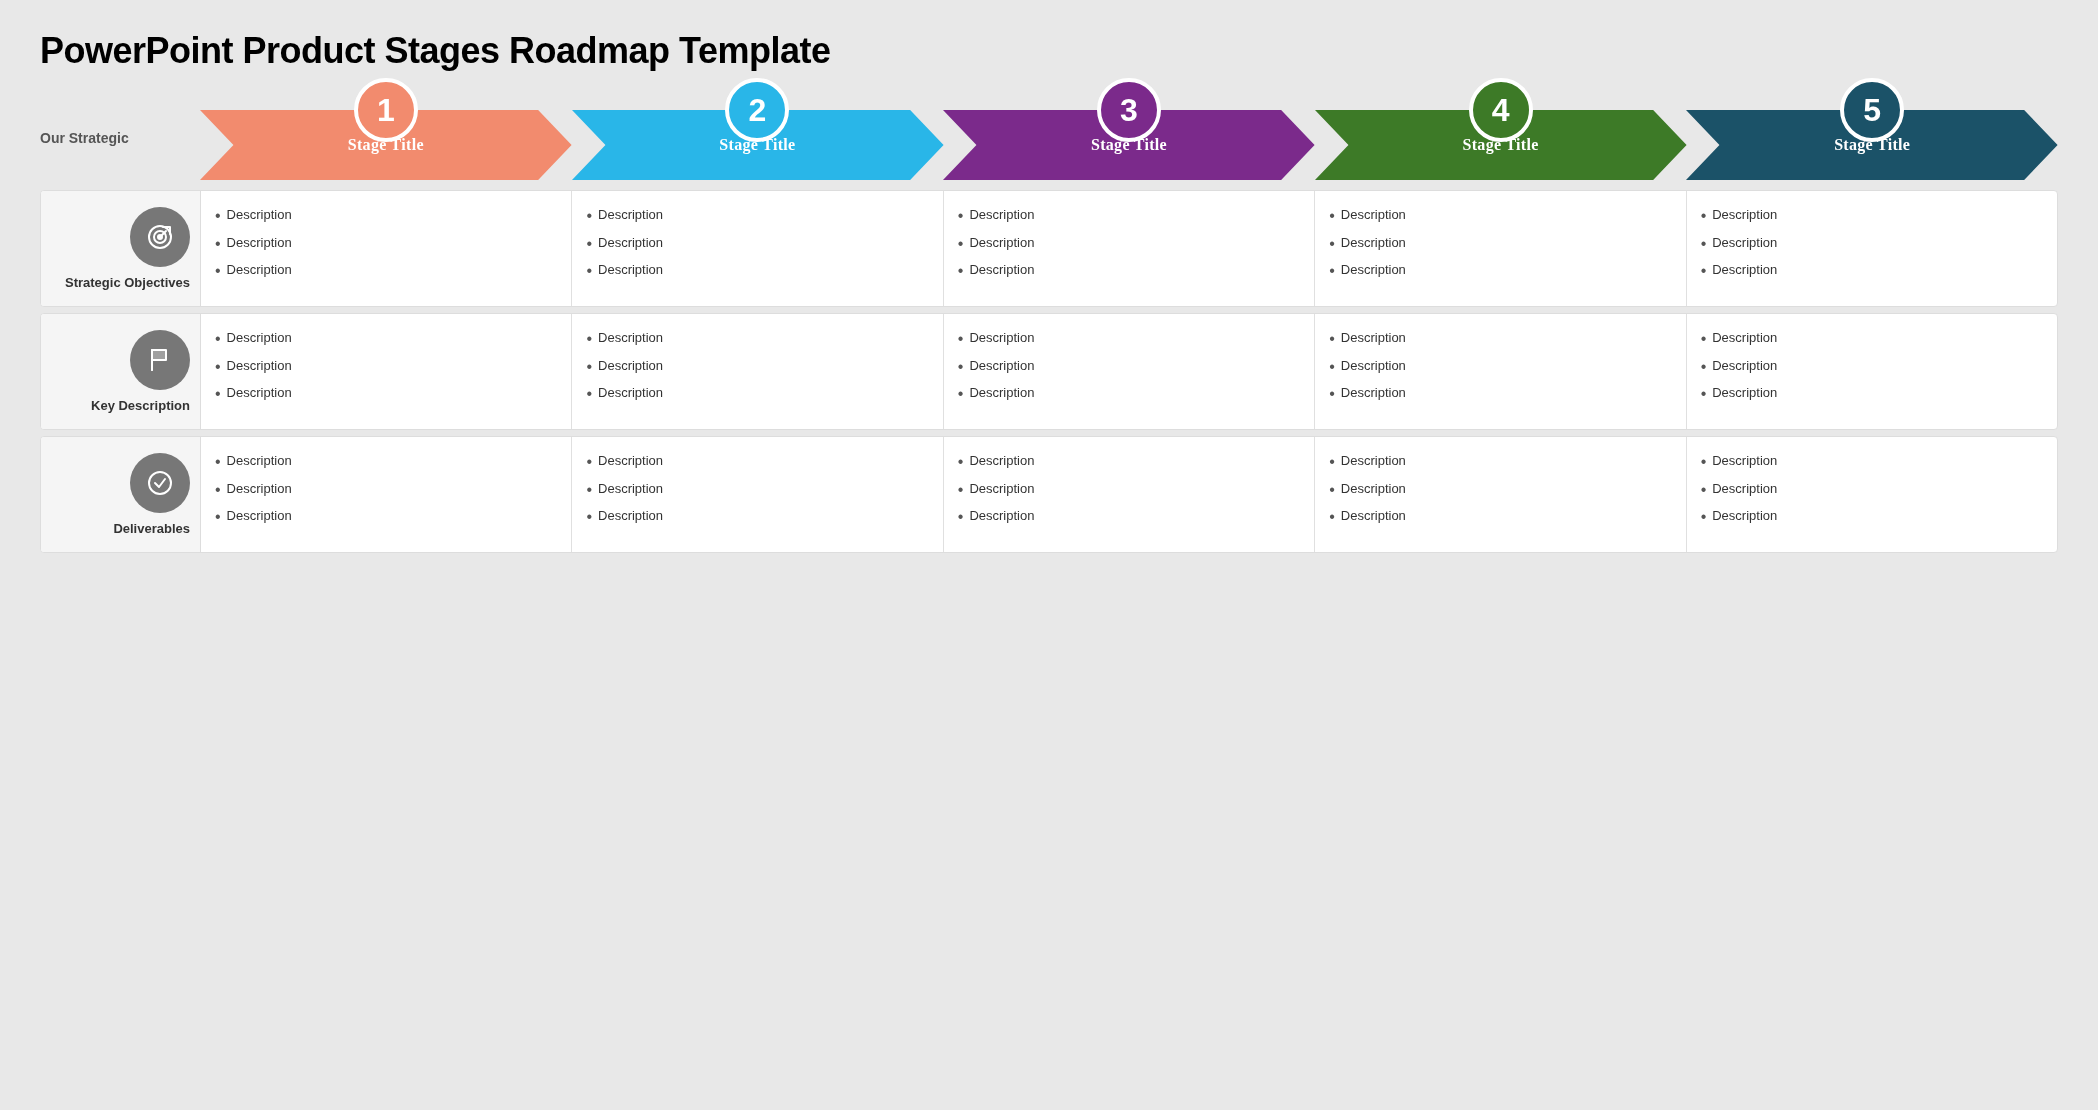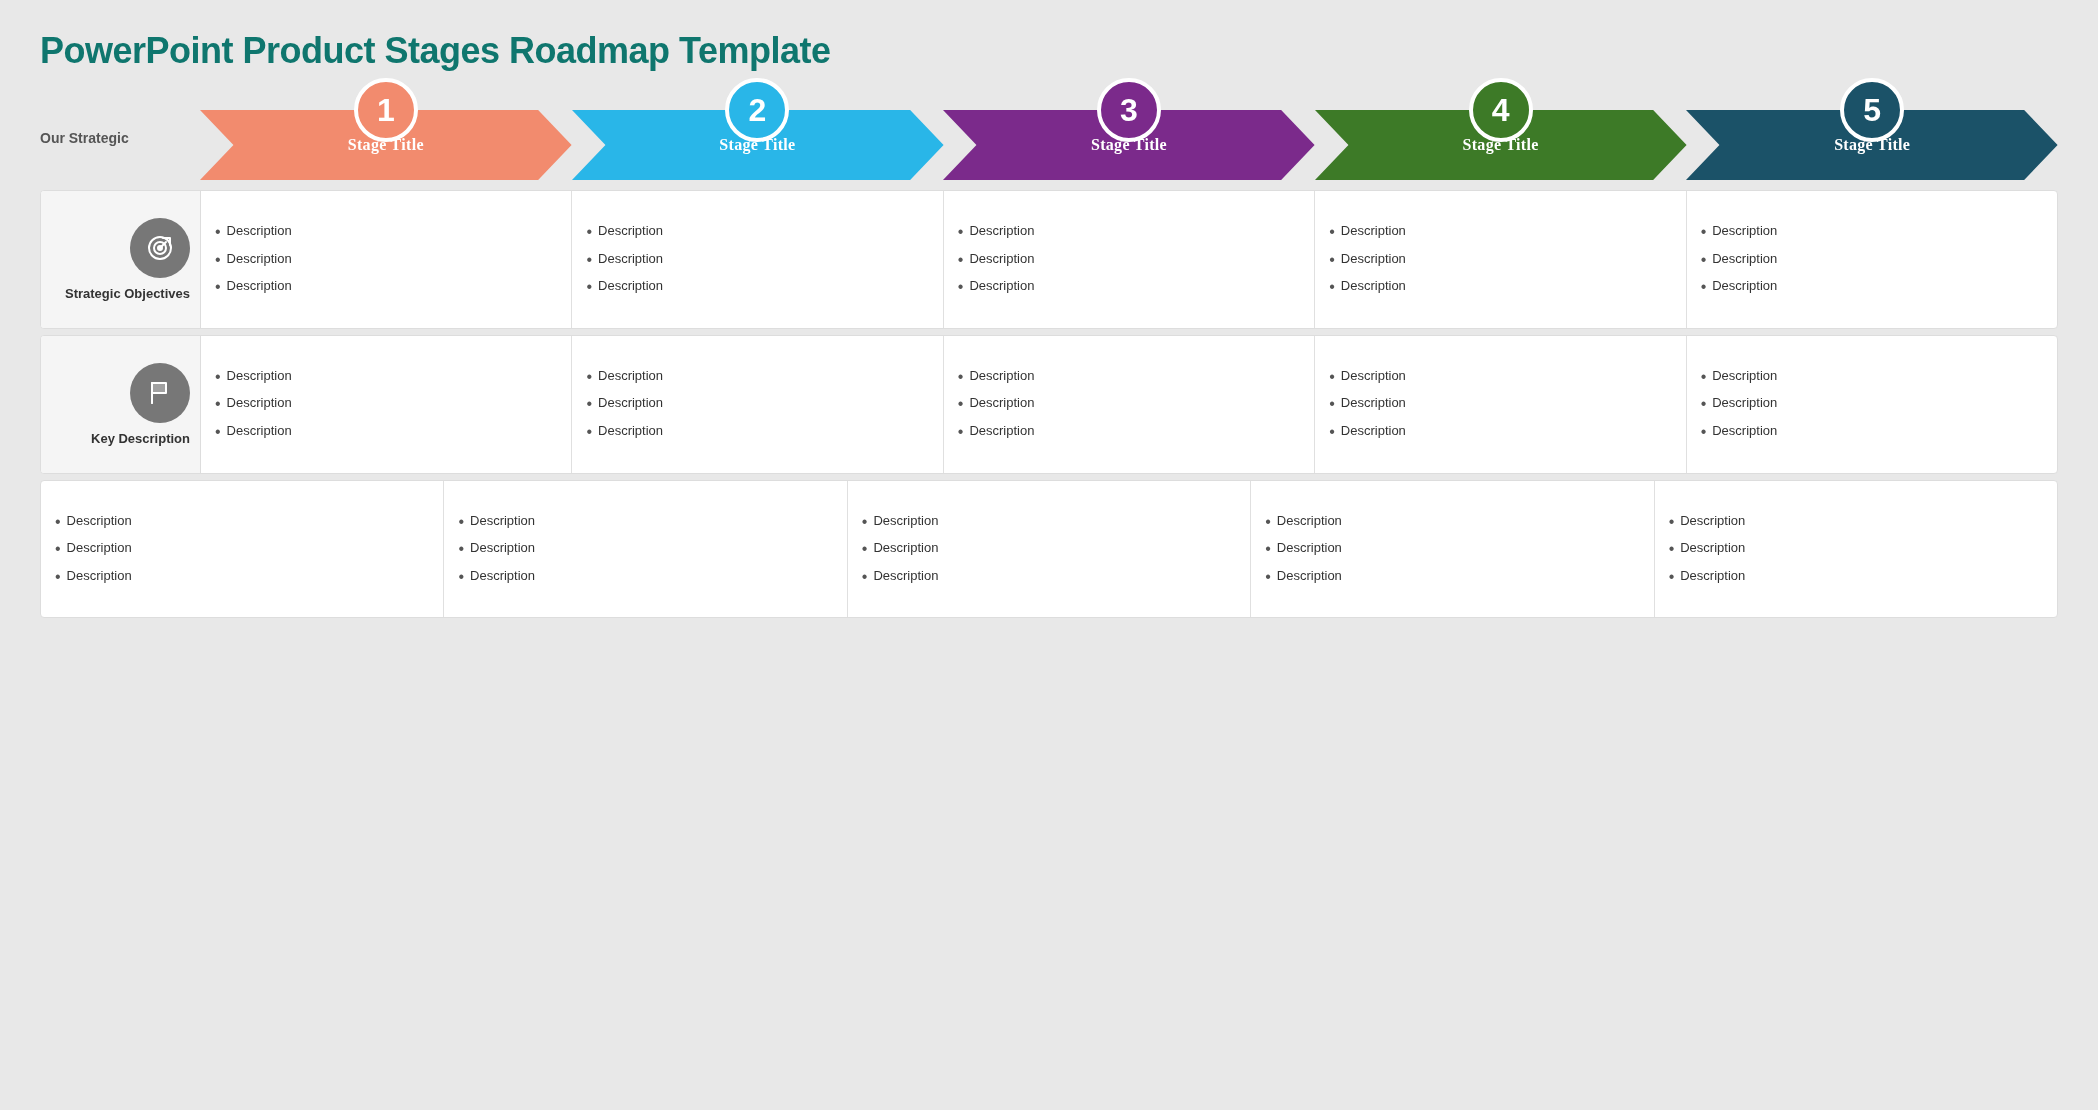--- a/index.html
+++ b/index.html
@@ -5,21 +5,21 @@
     * { box-sizing: border-box; margin: 0; padding: 0; }
     body {
       background: #e8e8e8;
       font-family: 'Arial', sans-serif;
       padding: 30px 40px;
       min-height: 100vh;
     }
     .page-title {
       font-size: 36px;
       font-weight: 900;
-      color: #0f766e;
+      color: #000000;
       margin-bottom: 24px;
       letter-spacing: -0.5px;
     }
     .roadmap-container {
       background: transparent;
       width: 100%;
     }
     
     .stages-header {
       display: flex;
@@ -133,21 +133,21 @@
       font-weight: 800;
       color: #333;
       text-align: center;
     }
     .grid-cells {
       display: flex;
       flex: 1;
     }
     .grid-cell {
       flex: 1;
-      padding: 32px 14px;
+      padding: 16px 14px;
       border-right: 1px solid #e0e0e0;
       text-align: center;
     }
     .grid-cell:last-child {
       border-right: none;
     }
     .grid-cell ul {
       list-style: none;
       padding: 0;
     }
@@ -322,20 +322,29 @@
           <div class="grid-cell">
             <ul>
               <li>Description</li>
               <li>Description</li>
               <li>Description</li>
             </ul>
           </div>
         </div>
       </div>
       <div class="grid-section">
+        <div class="row-label-cell">
+          <div class="row-icon-circle">
+            <svg viewBox="0 0 32 32" fill="none" stroke="white" stroke-width="2" stroke-linecap="round" stroke-linejoin="round">
+              <circle cx="16" cy="16" r="11"></circle>
+              <polyline points="11,16 15,20 21,12"></polyline>
+            </svg>
+          </div>
+          <div class="row-label-text">Deliverables</div>
+        </div>
         <div class="grid-cells">
           <div class="grid-cell">
             <ul>
               <li>Description</li>
               <li>Description</li>
               <li>Description</li>
             </ul>
           </div>
           <div class="grid-cell">
             <ul>

